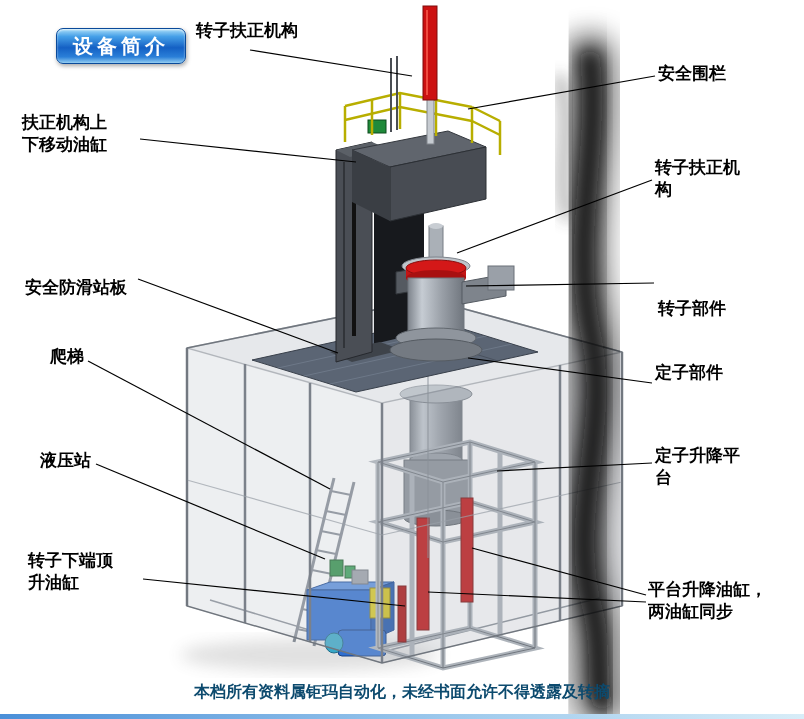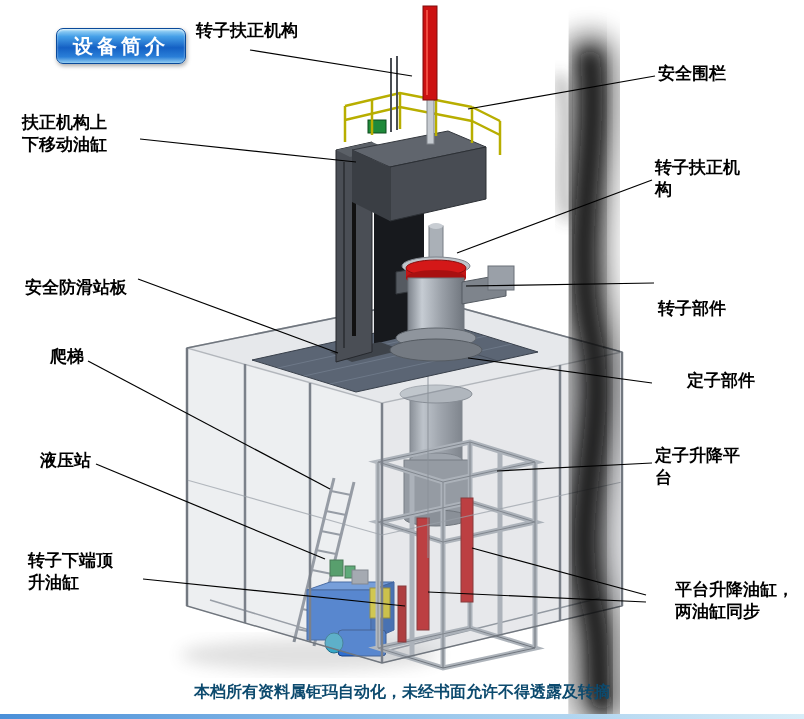--- a/index.html
+++ b/index.html
@@ -229,21 +229,21 @@
 
 <div class="badge">设备简介</div>
 
 <div class="callout" style="left:196px; top:20px;  width:108px;">转子扶正机构</div>
 <div class="callout" style="left:658px; top:63px;  width:90px;">安全围栏</div>
 <div class="callout" style="left:22px;  top:112px; width:92px;">扶正机构上下移动油缸</div>
 <div class="callout" style="left:655px; top:157px; width:92px;">转子扶正机构</div>
 <div class="callout" style="left:25px;  top:266px; width:112px;margin-top:11px;">安全防滑站板</div>
 <div class="callout" style="left:658px; top:271px; width:78px;margin-top:27px;">转子部件</div>
 <div class="callout" style="left:50px;  top:346px; width:44px;">爬梯</div>
-<div class="callout" style="left:655px; top:370px; width:78px;margin-left:32px;">定子部件</div>
+<div class="callout" style="left:655px; top:362px; width:78px;">定子部件</div>
 <div class="callout" style="left:40px;  top:450px; width:62px;">液压站</div>
 <div class="callout" style="left:655px; top:445px; width:92px;">定子升降平台</div>
 <div class="callout" style="left:28px;  top:550px; width:92px;">转子下端顶升油缸</div>
-<div class="callout" style="left:648px; top:579px; width:128px;margin-left:27px;">平台升降油缸，两油缸同步</div>
+<div class="callout" style="left:648px; top:579px; width:128px;">平台升降油缸，两油缸同步</div>
 
 <div class="footer">本档所有资料属钜玛自动化，未经书面允许不得透露及转摘</div>
 
 <div class="bottom-bar"></div>
 
 </body></html>

